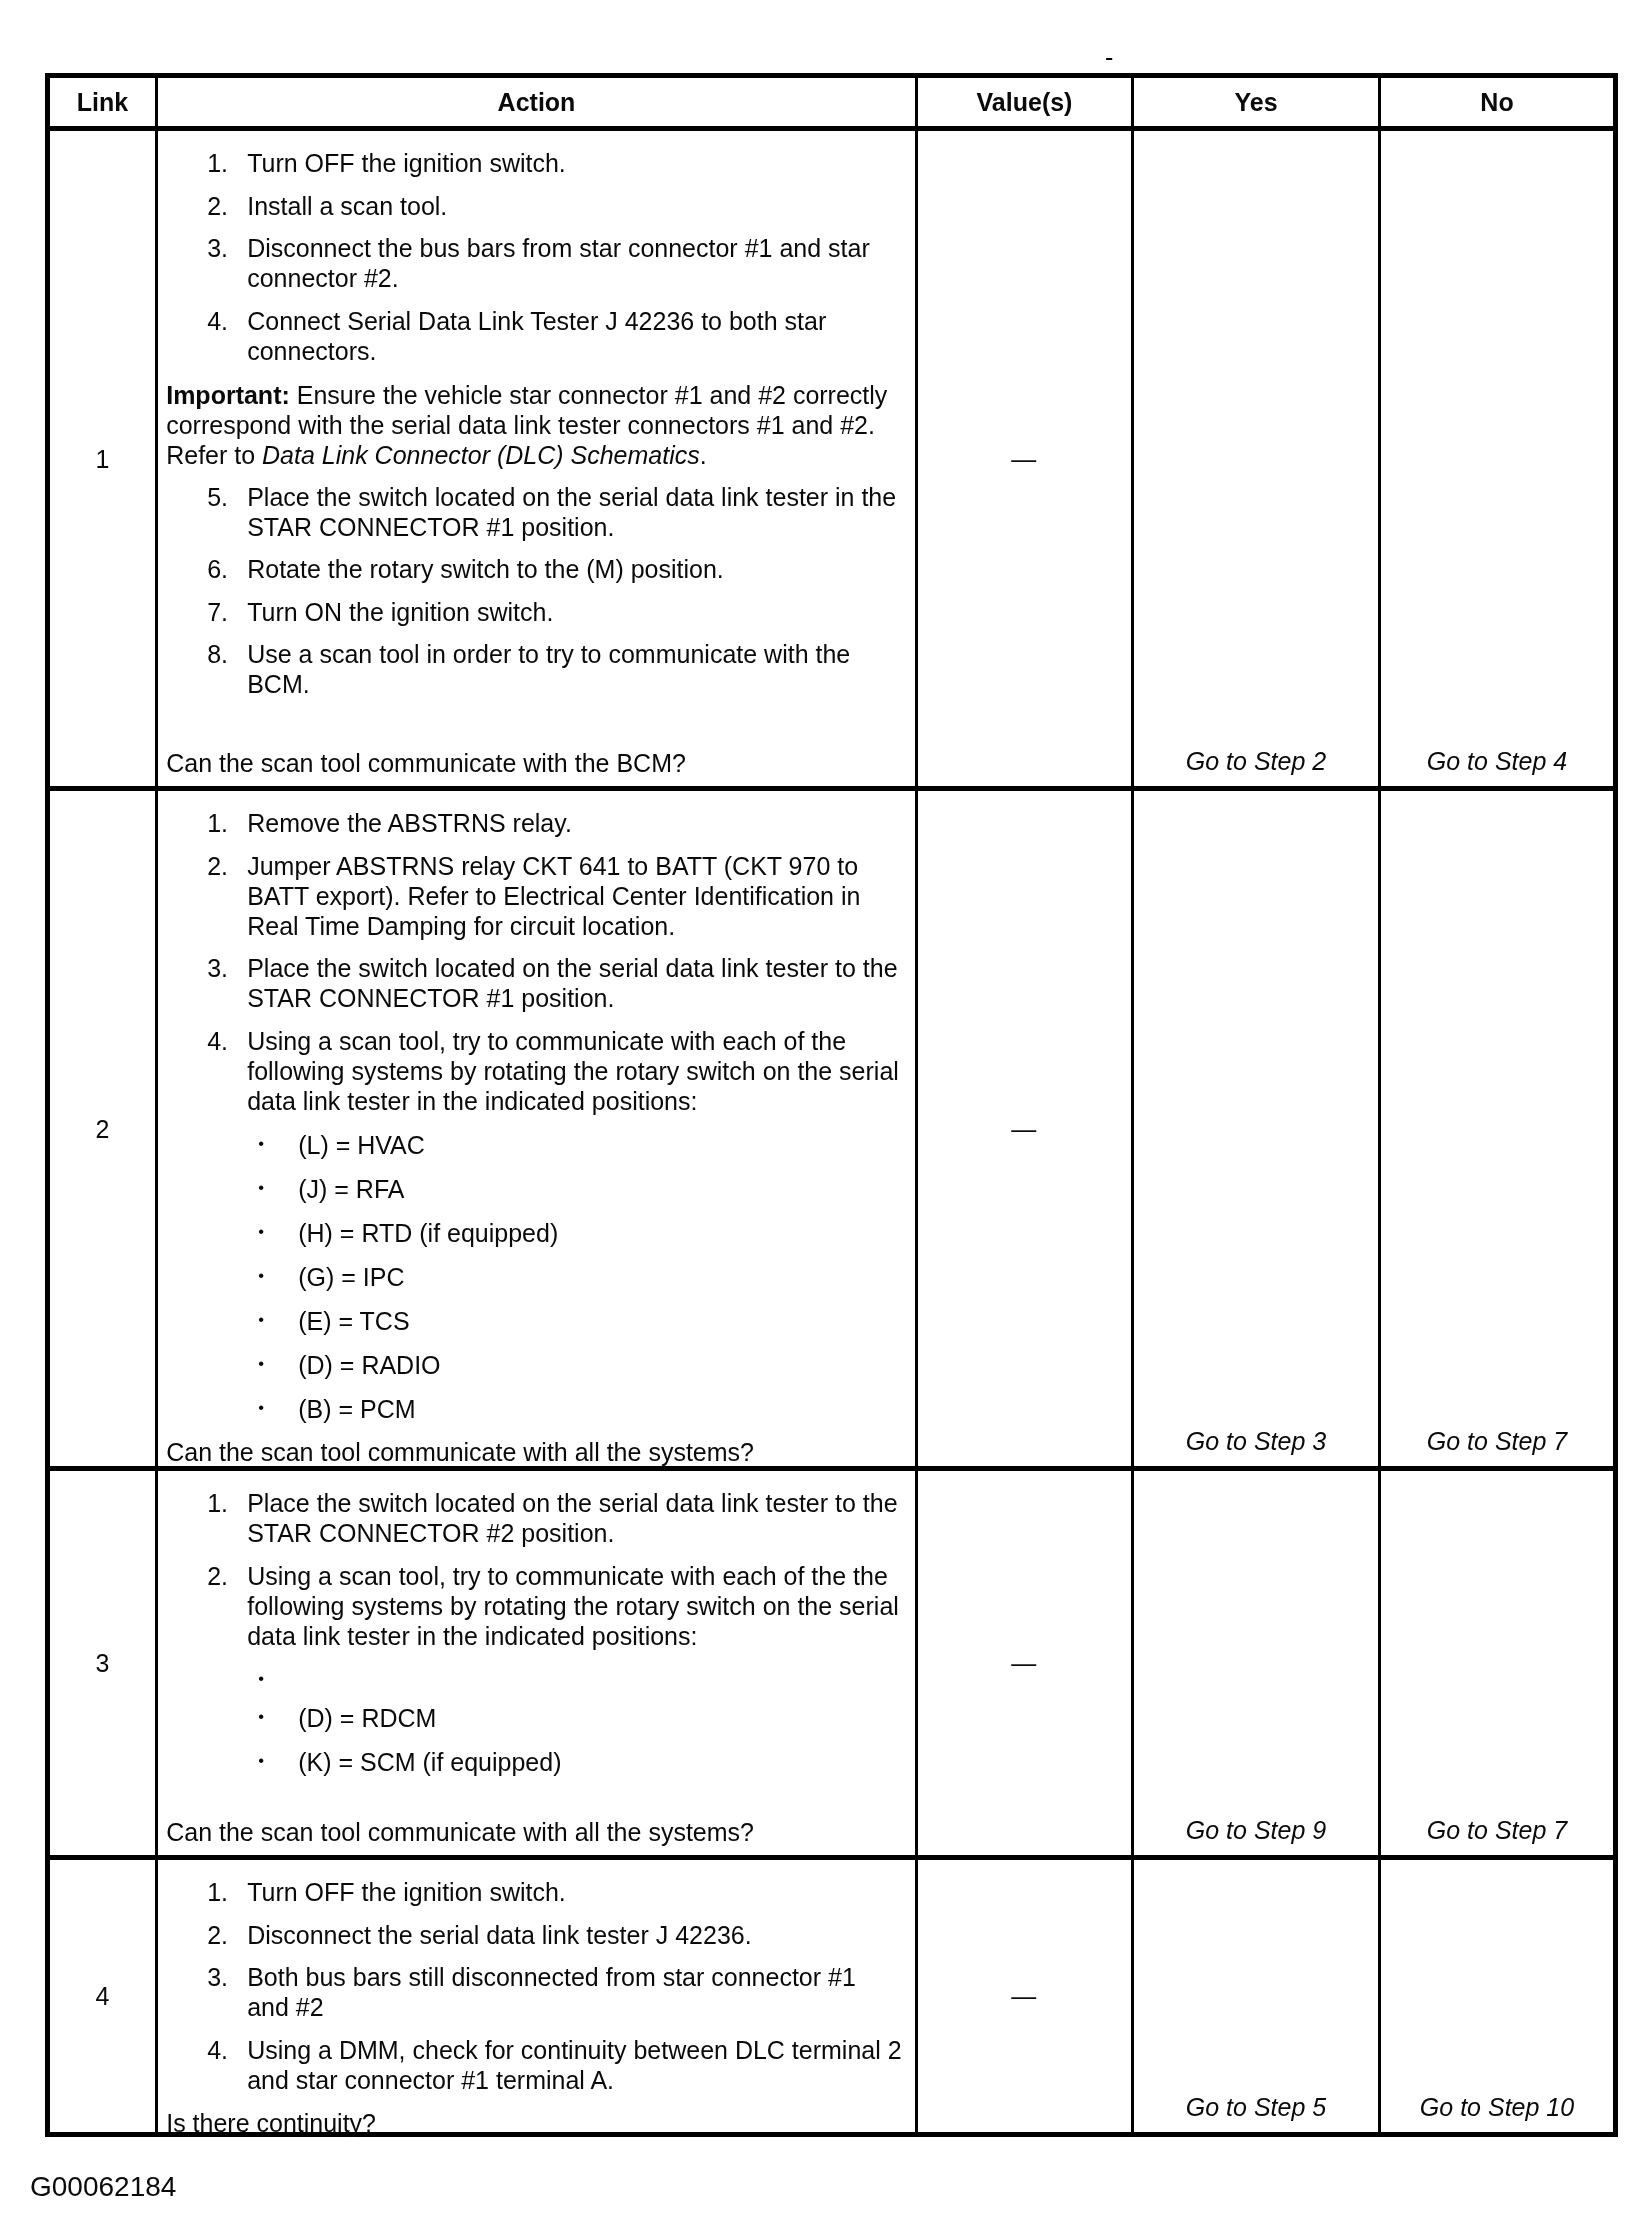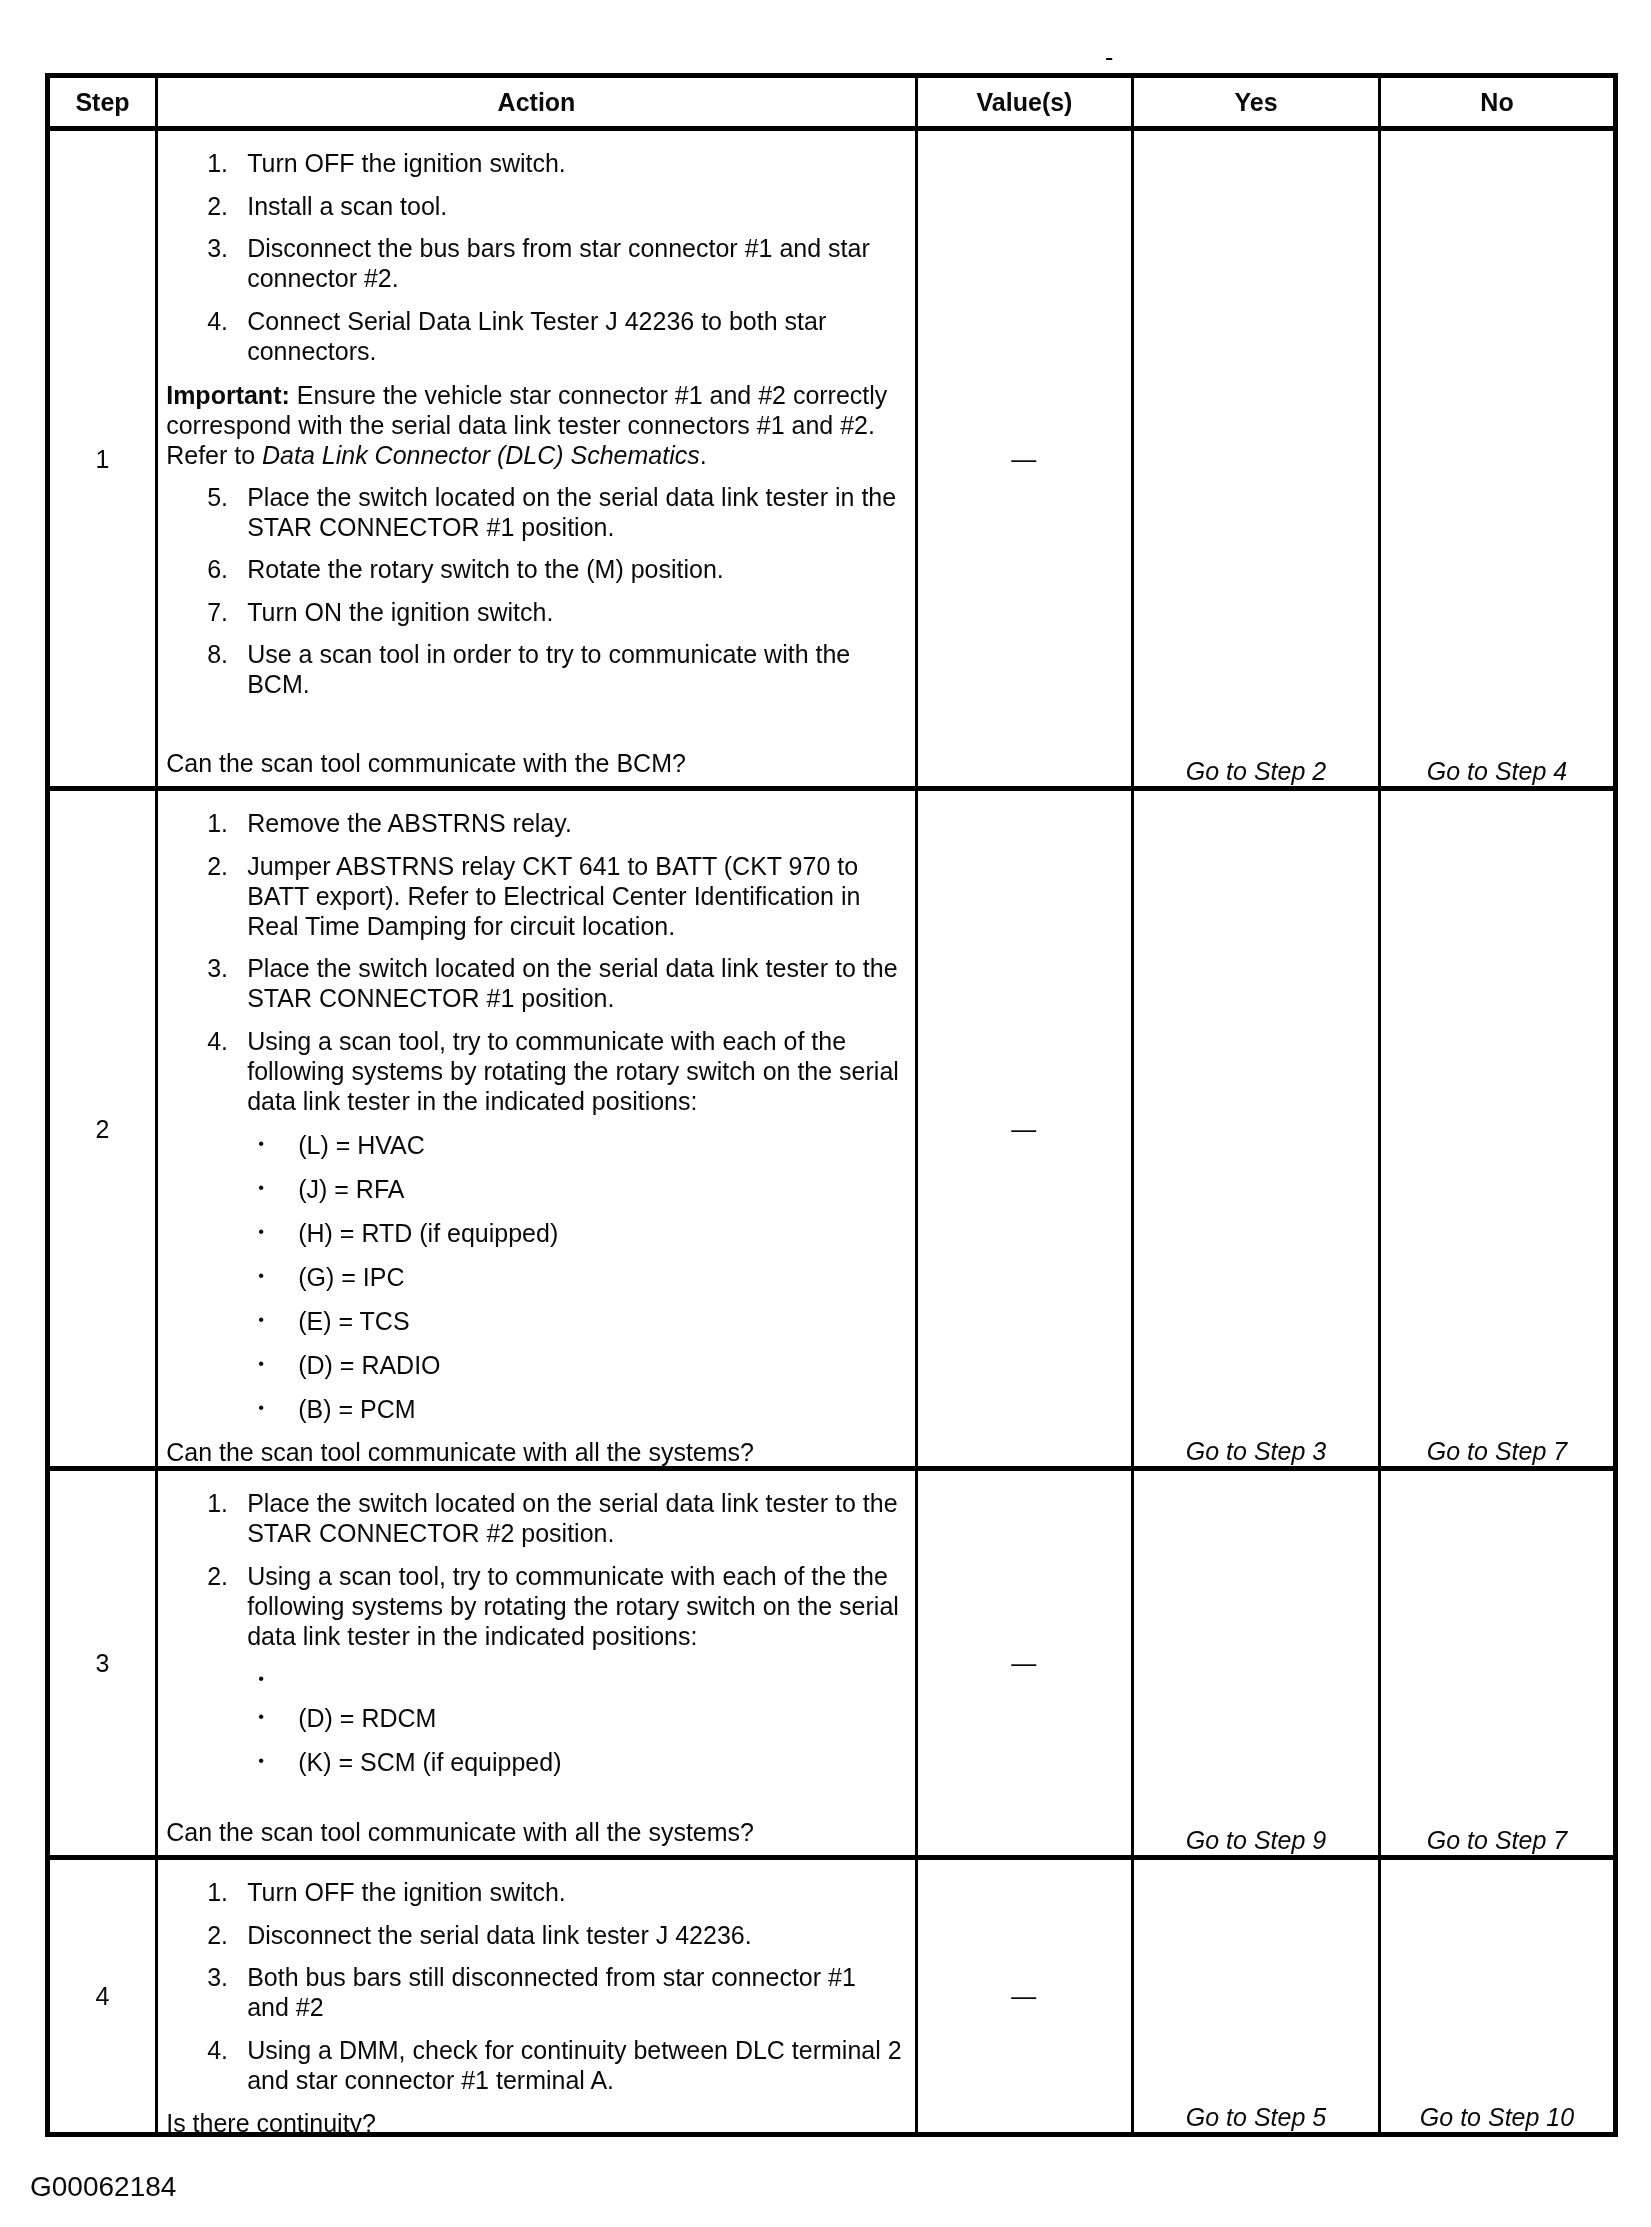--- a/index.html
+++ b/index.html
@@ -19,40 +19,40 @@
     grid-template-rows:48px 660px 680px 389px 277px;
     border:5.8px solid #000;
     font-size:25px;line-height:1.2;
   }
   .cell{border-left:3.3px solid #000;border-top:5.8px solid #000;box-sizing:border-box;min-width:0;}
   .c0{border-left:none;}
   .r0{border-top:none;}
   .hcell{display:flex;align-items:center;justify-content:center;font-weight:bold;font-size:25px;}
   .step-cell{display:flex;align-items:center;justify-content:center;}
   .value-cell{display:flex;align-items:center;justify-content:center;letter-spacing:1.6px;}
-  .goto-cell{display:flex;align-items:flex-end;justify-content:center;font-style:italic;}
+  .goto-cell{display:flex;align-items:flex-end;justify-content:center;padding-bottom:10px;font-style:italic;}
   .action-cell{display:flex;flex-direction:column;padding:5px 13px 8.2px 8.2px;}
   .list-item{display:flex;margin:12.4px 0 0 0;padding-left:41px;}
   .li-num{flex:none;width:40px;}
   .li-text{flex:1;}
   .bullet-item{display:flex;margin:14px 0 0 0;padding-left:92px;}
   .bullet-glyph{flex:none;width:40px;font-size:0.66em;padding-top:4.1px;}
   .note{margin:14px 0 0 0;}
   .note i{font-style:italic;}
   .question{margin-top:auto;padding-top:13px;}
   .figure-code{position:absolute;left:30px;top:2171px;font-size:28px;}
 </style>
 </head>
 <body>
 
 <div class="artifact-dash">-</div>
 
 <div class="doc-table">
 
-  <div class="cell r0 c0 hcell">Step</div>
+  <div class="cell r0 c0 hcell">Link</div>
   <div class="cell r0 hcell">Action</div>
   <div class="cell r0 hcell">Value(s)</div>
   <div class="cell r0 hcell">Yes</div>
   <div class="cell r0 hcell">No</div>
 
   <div class="cell c0 step-cell">1</div>
   <div class="cell action-cell">
     <div class="list-item">
       <span class="li-num">1.</span>
       <span class="li-text">Turn OFF the ignition switch.</span>

